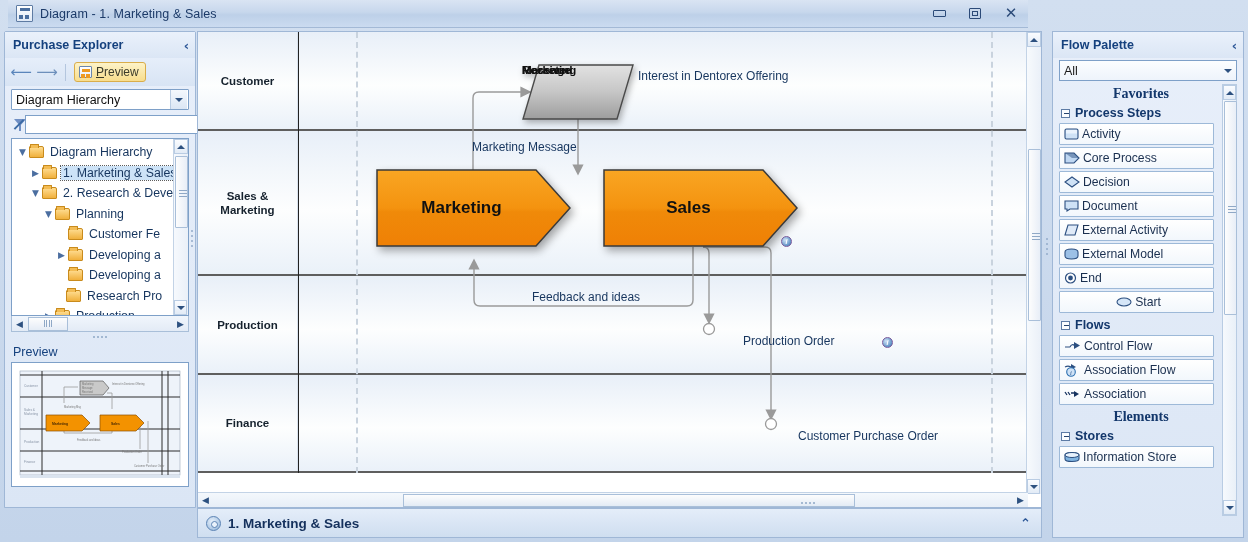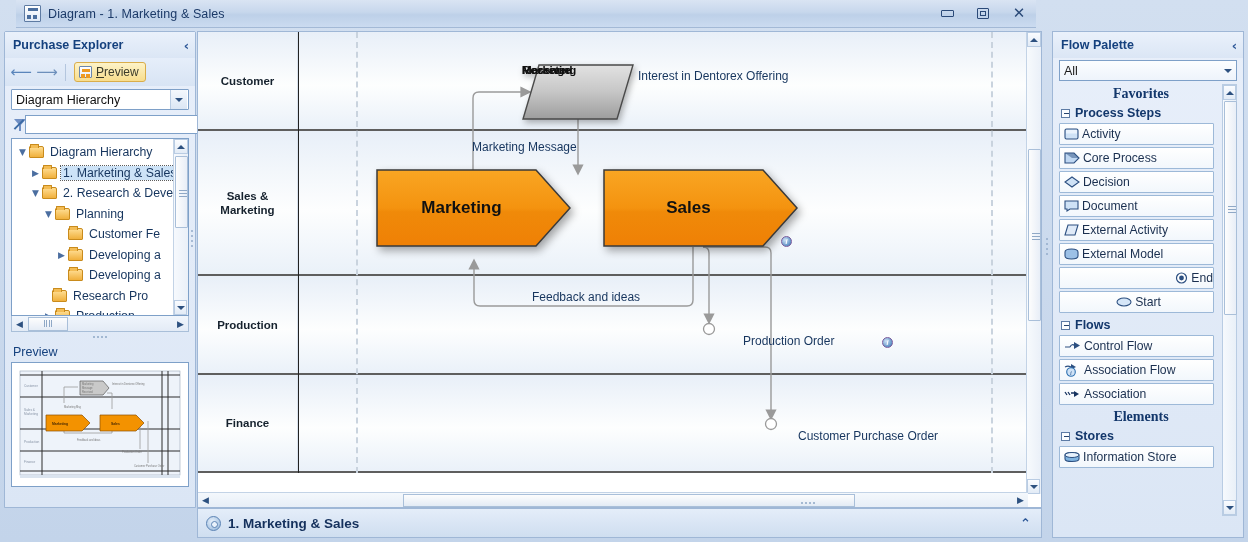--- a/index.html
+++ b/index.html
@@ -7,21 +7,21 @@
   body {
     font-family: "Liberation Sans", sans-serif;
     font-size: 12px;
     color: #15325f;
     background: #cfdcee;
   }
   #app { position:relative; width:1248px; height:542px;
          background: linear-gradient(180deg,#d2dff0 0%,#c3d4ea 100%); }
 
   
-  #titlebar { position:absolute; left:16px; top:0; width:1020px; height:28px;
+  #titlebar { position:absolute; left:8px; top:0; width:1020px; height:28px;
       background: linear-gradient(180deg,#d9e4f3 0%,#c7d7ec 45%,#bdd0e8 55%,#cbdbf0 100%);
       border-bottom:1px solid #a3b9d6; display:flex; align-items:center; }
   #titlebar .tb-icon { width:17px; height:17px; margin-left:8px; margin-right:7px;
       border:1px solid #5e7ba3; background:linear-gradient(180deg,#fff,#dfe9f6);
       border-radius:1px; position:relative; }
   #titlebar .tb-icon::before { content:""; position:absolute; left:3px; top:2px; width:10px; height:3px;
       background:#4a6e9e; }
   #titlebar .tb-icon::after { content:""; position:absolute; left:2px; top:9px; width:4px; height:4px;
       background:#4a6e9e; box-shadow:6px 0 0 0 #4a6e9e; }
   #titlebar .tb-title { font-size:12.5px; color:#1c3a68; letter-spacing:.1px; }
@@ -270,21 +270,21 @@
           <div class="trow" style="padding-left: 43px;">
             <span class="tw">▶</span>
             <span class="folder"></span>
             <span class="tlabel">Developing a</span>
           </div>
           <div class="trow" style="padding-left: 43px;">
             <span class="tw"></span>
             <span class="folder"></span>
             <span class="tlabel">Developing a</span>
           </div>
-          <div class="trow" style="padding-left: 27px;">
+          <div class="trow" style="padding-left: 41px;">
             <span class="tw"></span>
             <span class="folder"></span>
             <span class="tlabel">Research Pro</span>
           </div>
           <div class="trow" style="padding-left: 30px;">
             <span class="tw">▶</span>
             <span class="folder"></span>
             <span class="tlabel">Production</span>
           </div>
         </div>
@@ -566,21 +566,21 @@
             <span>External Activity</span>
           </div>
           <div class="pal-item">
             <span style="display: flex; align-items: center;">
               <svg class="gi" width="15" height="12">
                 <path d="M1,4 Q1,1 7.5,1 Q14,1 14,4 V8 Q14,11 7.5,11 Q1,11 1,8 Z" fill="#9cc0e6" stroke="#2c4f80" stroke-width="1.1"></path>
               </svg>
             </span>
             <span>External Model</span>
           </div>
-          <div class="pal-item" style="justify-content: flex-end;">
+          <div class="pal-item" style="justify-content: flex-start;">
             <span style="display: flex; align-items: center;">
               <svg class="gi" width="13" height="12">
                 <circle cx="6.5" cy="6" r="5" fill="#fff" stroke="#2c4f80" stroke-width="1.2"></circle>
                 <circle cx="6.5" cy="6" r="2.4" fill="#2c4f80"></circle>
               </svg>
             </span>
             <span>End</span>
           </div>
           <div class="pal-item" style="justify-content: center;">
             <span style="display: flex; align-items: center;">

